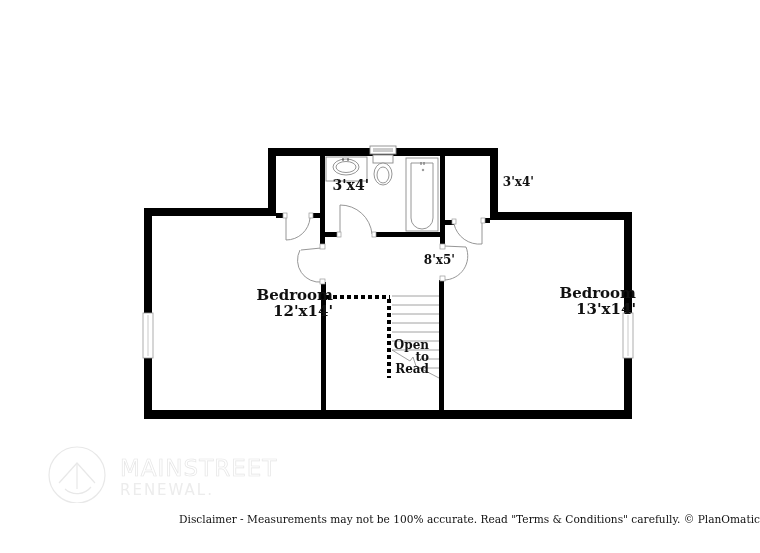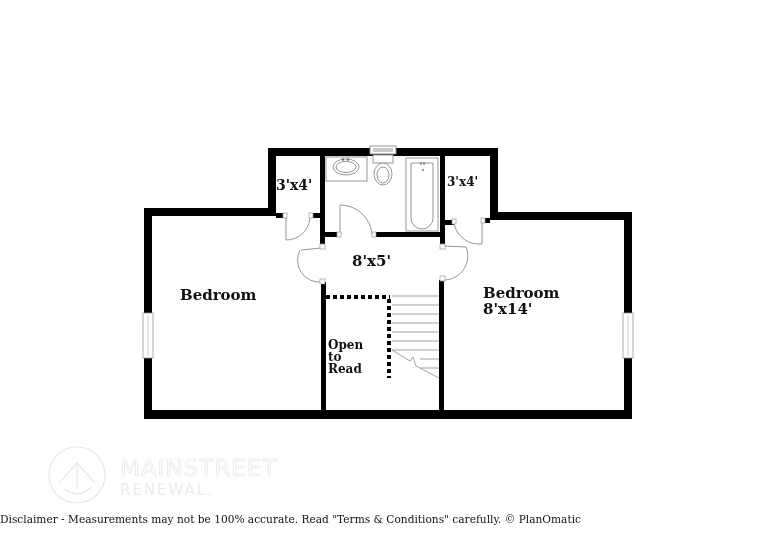--- a/index.html
+++ b/index.html
@@ -3,50 +3,51 @@
 <meta charset="utf-8">
 <style>
   html, body { margin: 0; padding: 0; background: #ffffff; }
   body { width: 760px; height: 553px; position: relative; overflow: hidden; }
   .plan { position: absolute; left: 0; top: 0; width: 760px; height: 553px; }
   .room-label {
     position: absolute;
     font-family: "DejaVu Serif", "Liberation Serif", serif;
     font-weight: bold;
     color: #111111;
-    text-align: left;
+    text-align: right;
     line-height: 1.05;
     white-space: nowrap;
+    margin-left: 43px;
   }
   .room-label span { display: block; }
   .lbl-bed-left { left: 180px; top: 288px; width: 110px; font-size: 15px; }
   .lbl-bed-right { left: 483px; top: 286px; width: 110px; font-size: 15px; }
   .lbl-closet-left { left: 276px; top: 178px; width: 50px; font-size: 14px; }
   .lbl-closet-right { left: 447px; top: 176px; width: 44px; font-size: 12px; }
-  .lbl-hall { left: 352px; top: 254px; width: 60px; font-size: 15px; }
+  .lbl-hall { left: 352px; top: 254px; width: 60px; font-size: 12px; }
   .lbl-open { left: 328px; top: 339px; width: 58px; font-size: 12px; line-height: 1.0; }
   .logo {
     position: absolute; left: 45px; top: 443px; width: 260px; height: 60px;
   }
   .logo-main {
     position: absolute; left: 120px; top: 455px;
     font-family: "DejaVu Sans", "Liberation Sans", sans-serif;
     font-size: 23px; letter-spacing: 1px;
     color: transparent;
     -webkit-text-stroke: 0.7px #e6e6e6;
   }
   .logo-sub {
     position: absolute; left: 120px; top: 481px;
     font-family: "DejaVu Sans", "Liberation Sans", sans-serif;
     font-size: 15px; letter-spacing: 2px;
     color: #ececec;
   }
   .disclaimer {
     position: absolute; left: 0; width: 760px; top: 513px;
-    text-align: left;
+    text-align: right;
     font-family: "DejaVu Serif", "Liberation Serif", serif;
     font-size: 10.6px; color: #111111;
   }
 </style>
 </head>
 <body>
 
 <svg class="plan" viewBox="0 0 760 553" xmlns="http://www.w3.org/2000/svg">
 
   <g fill="#000">
@@ -156,25 +157,26 @@
   </g>
 
   <g fill="none" stroke="#000" stroke-width="4" stroke-dasharray="4 3">
     <line x1="326" y1="297" x2="390" y2="297"></line>
     <line x1="389" y1="299" x2="389" y2="378"></line>
   </g>
 </svg>
 
 <div class="room-label lbl-bed-left">
   <span>Bedroom</span>
+  <span>12'x14'</span>
 </div>
 
 <div class="room-label lbl-bed-right">
   <span>Bedroom</span>
-  <span>8'x14'</span>
+  <span>13'x14'</span>
 </div>
 
 <div class="room-label lbl-closet-left">
   <span>3'x4'</span>
 </div>
 
 <div class="room-label lbl-closet-right">
   <span>3'x4'</span>
 </div>
 

